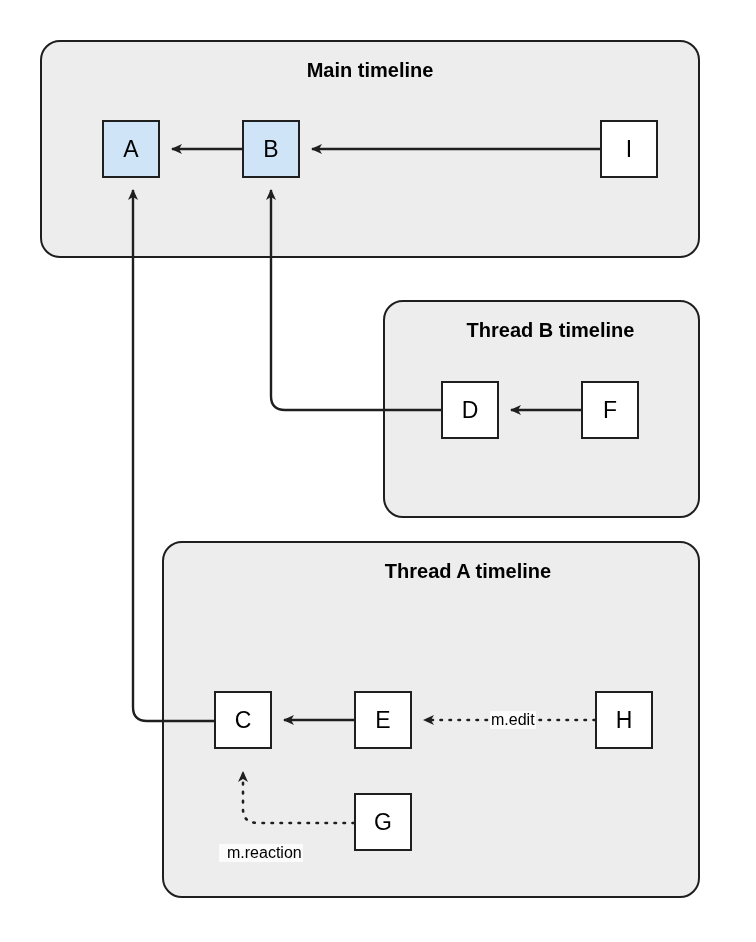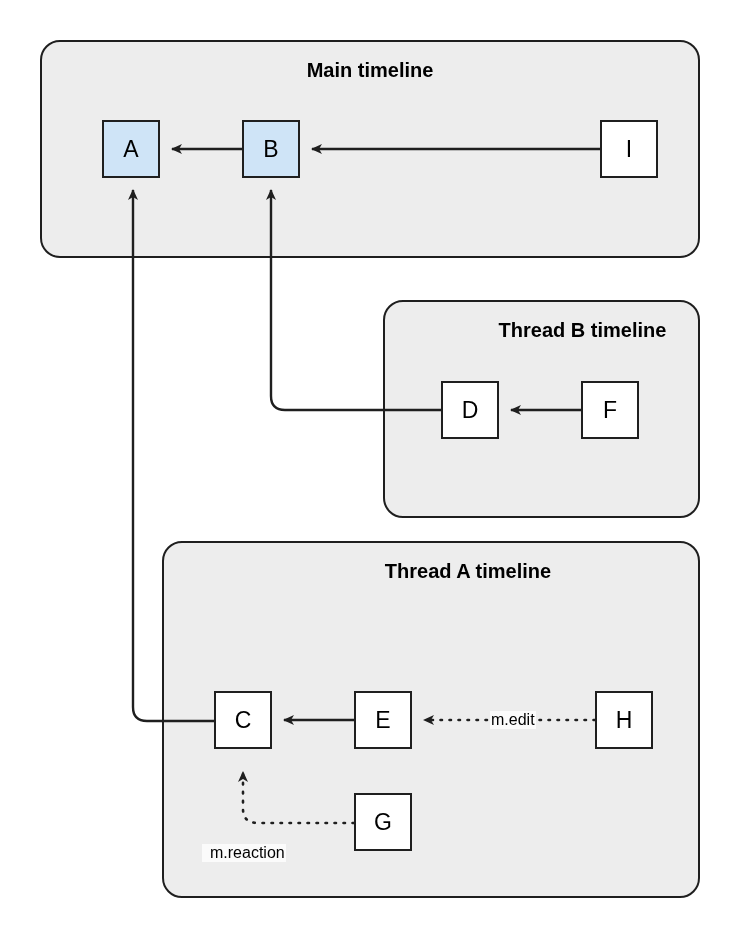--- a/index.html
+++ b/index.html
@@ -63,21 +63,21 @@
 </style>
 </head>
 <body>
 
 <div id="canvas">
 
   <div class="group-box" style="left:40px; top:40px; width:660px; height:218px;"></div>
   <div class="group-title" style="left:40px; top:60px; width:660px;">Main timeline</div>
 
   <div class="group-box" style="left:383px; top:300px; width:317px; height:218px;"></div>
-  <div class="group-title" style="left:383px; top:320px; width:335px;margin-left:32px;">Thread B timeline</div>
+  <div class="group-title" style="left:383px; top:320px; width:335px;">Thread B timeline</div>
 
   <div class="group-box" style="left:162px; top:541px; width:538px; height:357px;"></div>
   <div class="group-title" style="left:162px; top:561px; width:612px;">Thread A timeline</div>
 
   <svg class="layer" viewBox="0 0 756 942" xmlns="http://www.w3.org/2000/svg">
     <defs>
       <marker id="arrowSolid" markerWidth="12" markerHeight="12" refX="10" refY="5" orient="auto" markerUnits="userSpaceOnUse">
         <path d="M0,0 L11,5 L0,10 L3,5 Z" fill="#1f1f1f"></path>
       </marker>
       <marker id="arrowDotted" markerWidth="12" markerHeight="12" refX="10" refY="5" orient="auto" markerUnits="userSpaceOnUse">
@@ -142,15 +142,15 @@
     <span>E</span>
   </div>
   <div class="node plain" style="left:595px; top:691px; width:58px; height:58px;">
     <span>H</span>
   </div>
   <div class="node plain" style="left:354px; top:793px; width:58px; height:58px;">
     <span>G</span>
   </div>
 
   <div class="edge-label" style="left:490px; top:711px;">m.edit</div>
-  <div class="edge-label" style="left:202px; top:844px;padding-left:8px;">m.reaction</div>
+  <div class="edge-label" style="left:219px; top:844px;padding-left:8px;">m.reaction</div>
 
 </div>
 
 </body></html>

